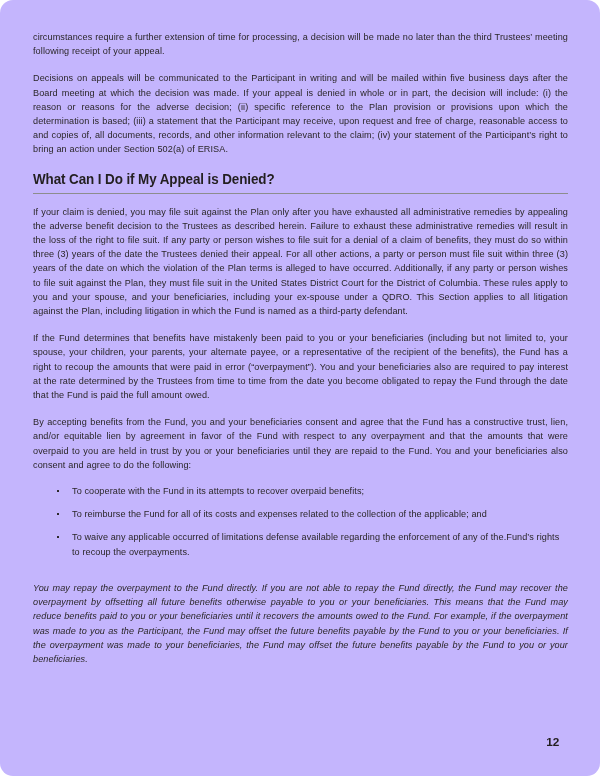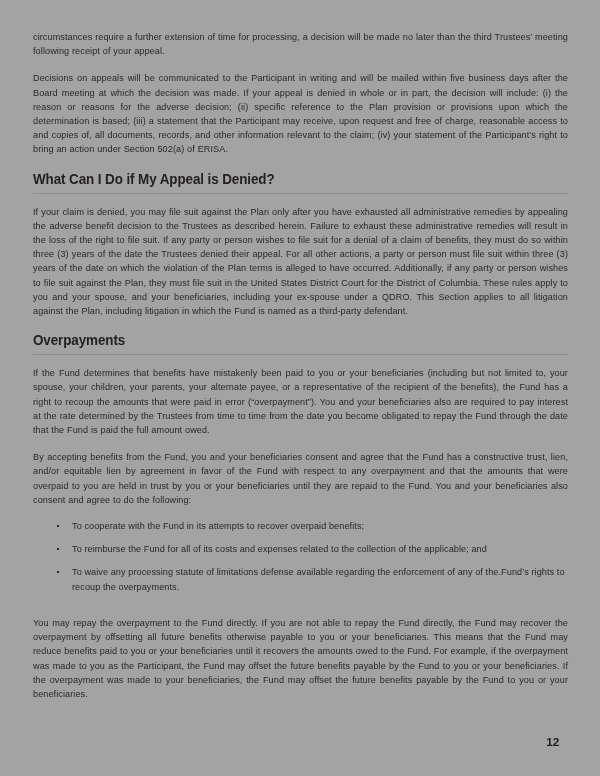--- a/index.html
+++ b/index.html
@@ -15,21 +15,22 @@
     color: #231f20;
     overflow: hidden;
   }
 
   .page {
     position: absolute;
     left: 0;
     top: 0;
     width: 600px;
     height: 776px;
-    background: #a3a3a3;
+    background: #c4b5fd;
+    border-radius: 13px;
   }
 
   .content {
     position: absolute;
     left: 33px;
     top: 30px;
     width: 535px;
   }
 
   p.body {
@@ -42,20 +43,21 @@
     letter-spacing: 0.01em;
     word-spacing: 0.02em;
   }
 
   p.body.tight {
     margin-bottom: 12px;
   }
 
   p.body.last {
     margin-bottom: 0;
+    font-style: italic;
   }
 
   h2.section-heading {
     margin: 0;
     padding: 0 0 4px 0;
     font-size: 14.6px;
     line-height: 18px;
     font-weight: bold;
     font-family: "Liberation Sans Narrow", "Liberation Sans", sans-serif;
     font-stretch: condensed;
@@ -141,42 +143,38 @@
 
     <p class="body">Decisions on appeals will be communicated to the Participant in writing and will be mailed within five business days after the Board meeting at which the decision was made. If your appeal is denied in whole or in part, the decision will include: (i) the reason or reasons for the adverse decision; (ii) specific reference to the Plan provision or provisions upon which the determination is based; (iii) a statement that the Participant may receive, upon request and free of charge, reasonable access to and copies of, all documents, records, and other information relevant to the claim; (iv) your statement of the Participant’s right to bring an action under Section 502(a) of ERISA.</p>
 
     <div class="heading-block first">
       <h2 class="section-heading">What Can I Do if My Appeal is Denied?</h2>
       <div class="heading-rule"></div>
     </div>
 
     <p class="body">If your claim is denied, you may file suit against the Plan only after you have exhausted all administrative remedies by appealing the adverse benefit decision to the Trustees as described herein. Failure to exhaust these administrative remedies will result in the loss of the right to file suit. If any party or person wishes to file suit for a denial of a claim of benefits, they must do so within three (3) years of the date the Trustees denied their appeal. For all other actions, a party or person must file suit within three (3) years of the date on which the violation of the Plan terms is alleged to have occurred. Additionally, if any party or person wishes to file suit against the Plan, they must file suit in the United States District Court for the District of Columbia. These rules apply to you and your spouse, and your beneficiaries, including your ex-spouse under a QDRO. This Section applies to all litigation against the Plan, including litigation in which the Fund is named as a third-party defendant.</p>
 
-    <div class="heading-block">
-      <h2 class="section-heading">Overpayments</h2>
-      <div class="heading-rule"></div>
-    </div>
 
     <p class="body">If the Fund determines that benefits have mistakenly been paid to you or your beneficiaries (including but not limited to, your spouse, your children, your parents, your alternate payee, or a representative of the recipient of the benefits), the Fund has a right to recoup the amounts that were paid in error (“overpayment”). You and your beneficiaries also are required to pay interest at the rate determined by the Trustees from time to time from the date you become obligated to repay the Fund through the date that the Fund is paid the full amount owed.</p>
 
     <p class="body tight">By accepting benefits from the Fund, you and your beneficiaries consent and agree that the Fund has a constructive trust, lien, and/or equitable lien by agreement in favor of the Fund with respect to any overpayment and that the amounts that were overpaid to you are held in trust by you or your beneficiaries until they are repaid to the Fund. You and your beneficiaries also consent and agree to do the following:</p>
 
     <div class="bullet-group">
       <ul class="bullets">
         <li>
           <span class="dot"></span>
           <span>To  cooperate with the Fund in its attempts to recover overpaid benefits;</span>
         </li>
         <li>
           <span class="dot"></span>
           <span>To reimburse the Fund for all of its costs and expenses related to the collection of the applicable; and</span>
         </li>
         <li>
           <span class="dot"></span>
-          <span>To waive any processing statute of limitations defense available regarding the enforcement of any of the.Fund’s rights to recoup the overpayments.</span>
+          <span>To waive any applicable occurred of limitations defense available regarding the enforcement of any of the.Fund’s rights to recoup the overpayments.</span>
         </li>
       </ul>
     </div>
 
     <p class="body last">You may repay the overpayment to the Fund directly. If you are not able to repay the Fund directly, the Fund may recover the overpayment by offsetting all future benefits otherwise payable to you or your beneficiaries. This means that the Fund may reduce benefits paid to you or your beneficiaries until it recovers the amounts owed to the Fund. For example, if the overpayment was made to you as the Participant, the Fund may offset the future benefits payable by the Fund to you or your beneficiaries. If the overpayment was made to your beneficiaries, the Fund may offset the future benefits payable by the Fund to you or your beneficiaries.</p>
 
   </div>
 
   <div class="page-number">12</div>
 

